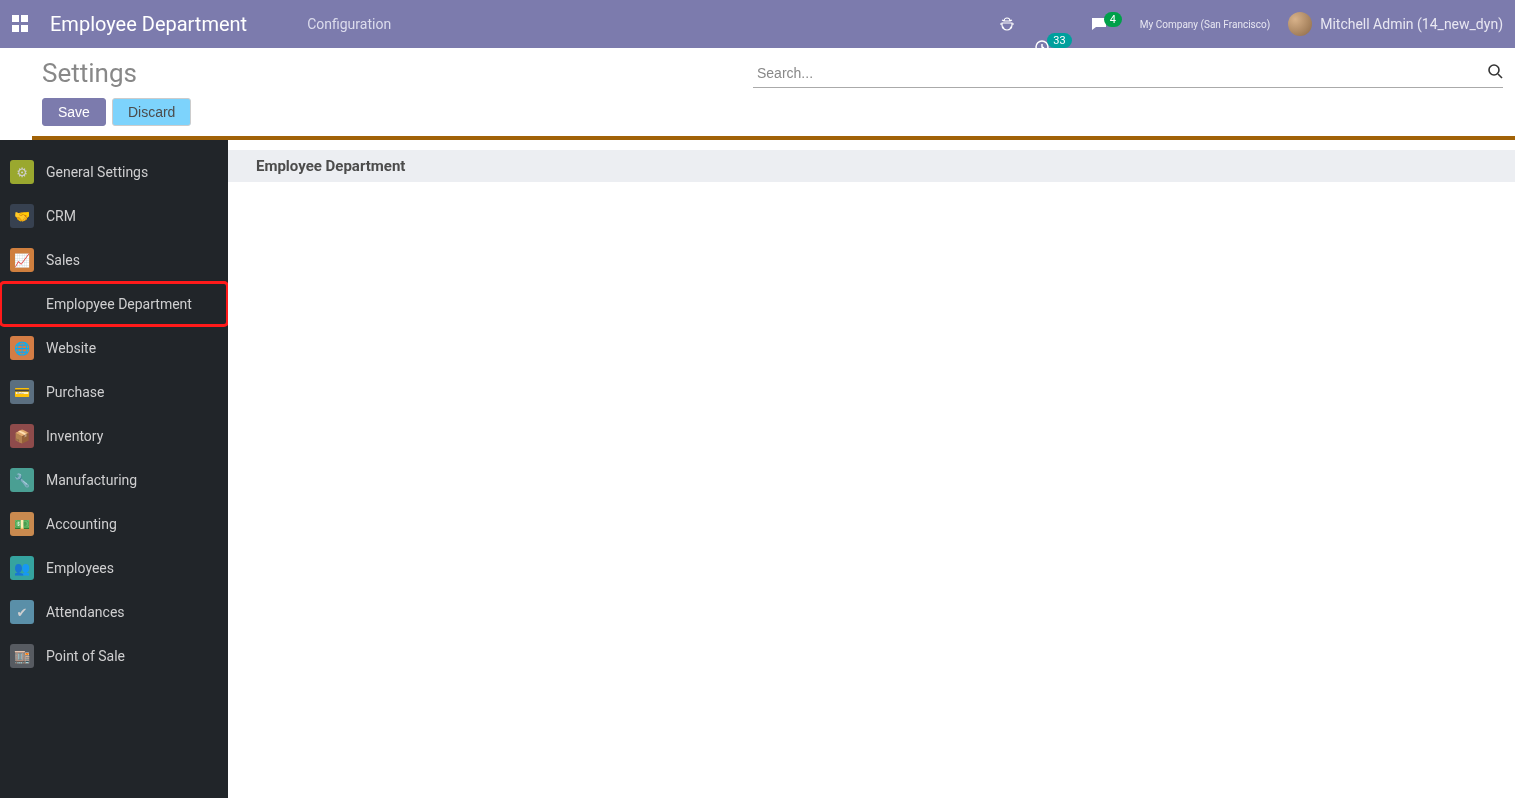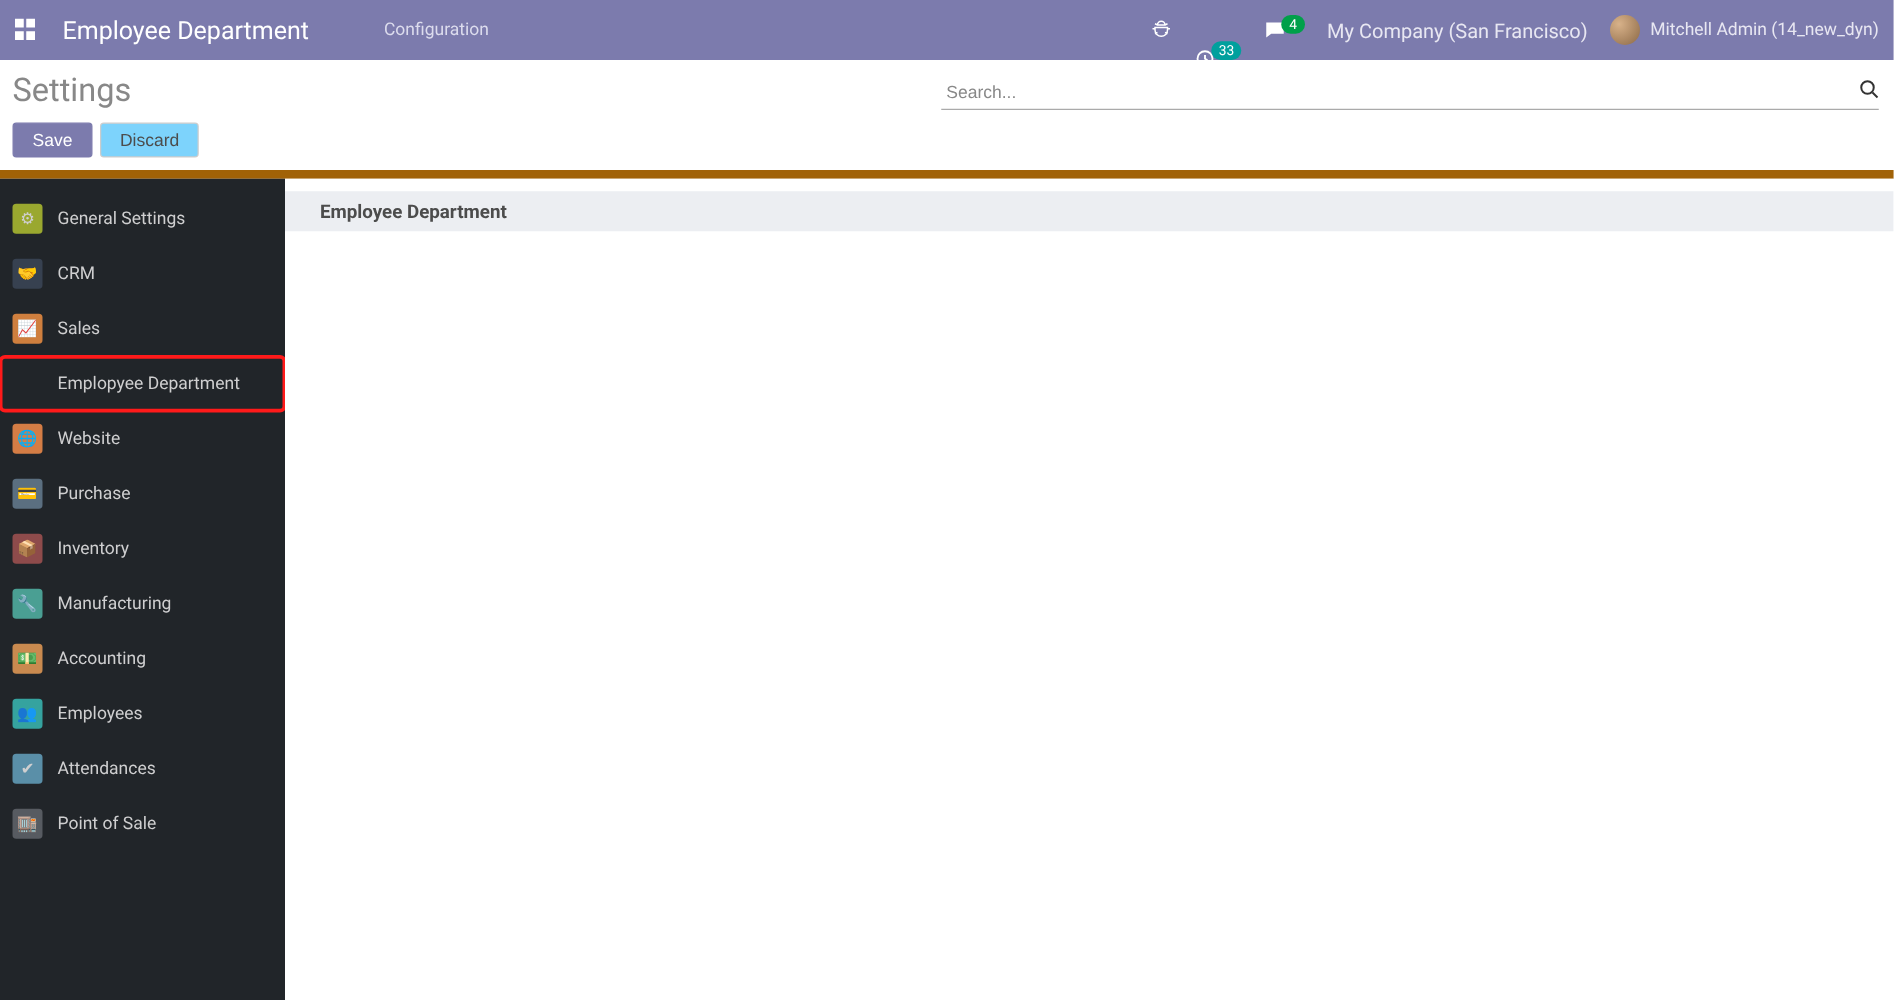--- a/index.html
+++ b/index.html
@@ -12,26 +12,26 @@
   .navbar .app-title { font-size: 20px; font-weight: 400; margin-right: 60px; }
   .navbar .menu-item { color: #dcdced; font-size: 14px; cursor: pointer; }
   .navbar .spacer { flex: 1; }
   .navbar .right { display: flex; align-items: center; gap: 18px; }
   .navbar .bug-icon svg, .navbar .chat-icon svg { fill: #fff; }
   .navbar .timer { display: flex; align-items: center; position: relative; margin-top: 43px; }
   .navbar .timer svg { fill: #fff; }
   .navbar .badge { background: #00a09d; color: #fff; font-size: 11px; padding: 1px 6px; border-radius: 9px; margin-left: -4px; position: relative; top: -5px; }
   .navbar .chat { display: flex; align-items: center; position: relative; }
   .navbar .chat .badge2 { background: #00a04a; color: #fff; font-size: 11px; padding: 1px 6px; border-radius: 9px; margin-left: -4px; position: relative; top: -5px; }
-  .navbar .company { color: #e8e7f2; font-size: 16px; }
+  .navbar .company { color: #e8e7f2; font-size: 10px; }
   .navbar .user { display: flex; align-items: center; gap: 8px; color: #e8e7f2; font-size: 14px; }
   .navbar .avatar { width: 24px; height: 24px; border-radius: 50%; background: radial-gradient(circle at 30% 30%, #d8b28a, #8b6845); }
 
   
-  .control-panel { padding: 10px 12px 10px 10px; border-bottom: 7px solid #a16207; }
+  .control-panel { padding: 10px 12px 10px 10px; border-bottom: 4px solid #a16207; margin-left: 32px; }
   .cp-top { display: flex; align-items: center; justify-content: space-between; margin-bottom: 10px; }
   .breadcrumb { font-size: 26px; color: #888; font-weight: 400; }
   .search-wrap { position: relative; width: 750px; }
   .search-input { width: 100%; border: none; border-bottom: 1px solid #aaa; padding: 6px 28px 6px 4px; font-size: 14px; outline: none; }
   .search-input::placeholder { color: #888; }
   .search-btn { position: absolute; right: 0; top: 4px; background: none; border: none; cursor: pointer; }
   .search-btn svg { fill: #555; }
   .cp-buttons { display: flex; gap: 6px; }
   .btn { padding: 5px 15px; font-size: 14px; border-radius: 3px; cursor: pointer; border: 1px solid transparent; }
   .btn-primary { background: #7c7bad; color: #fff; border-color: #7c7bad; }

